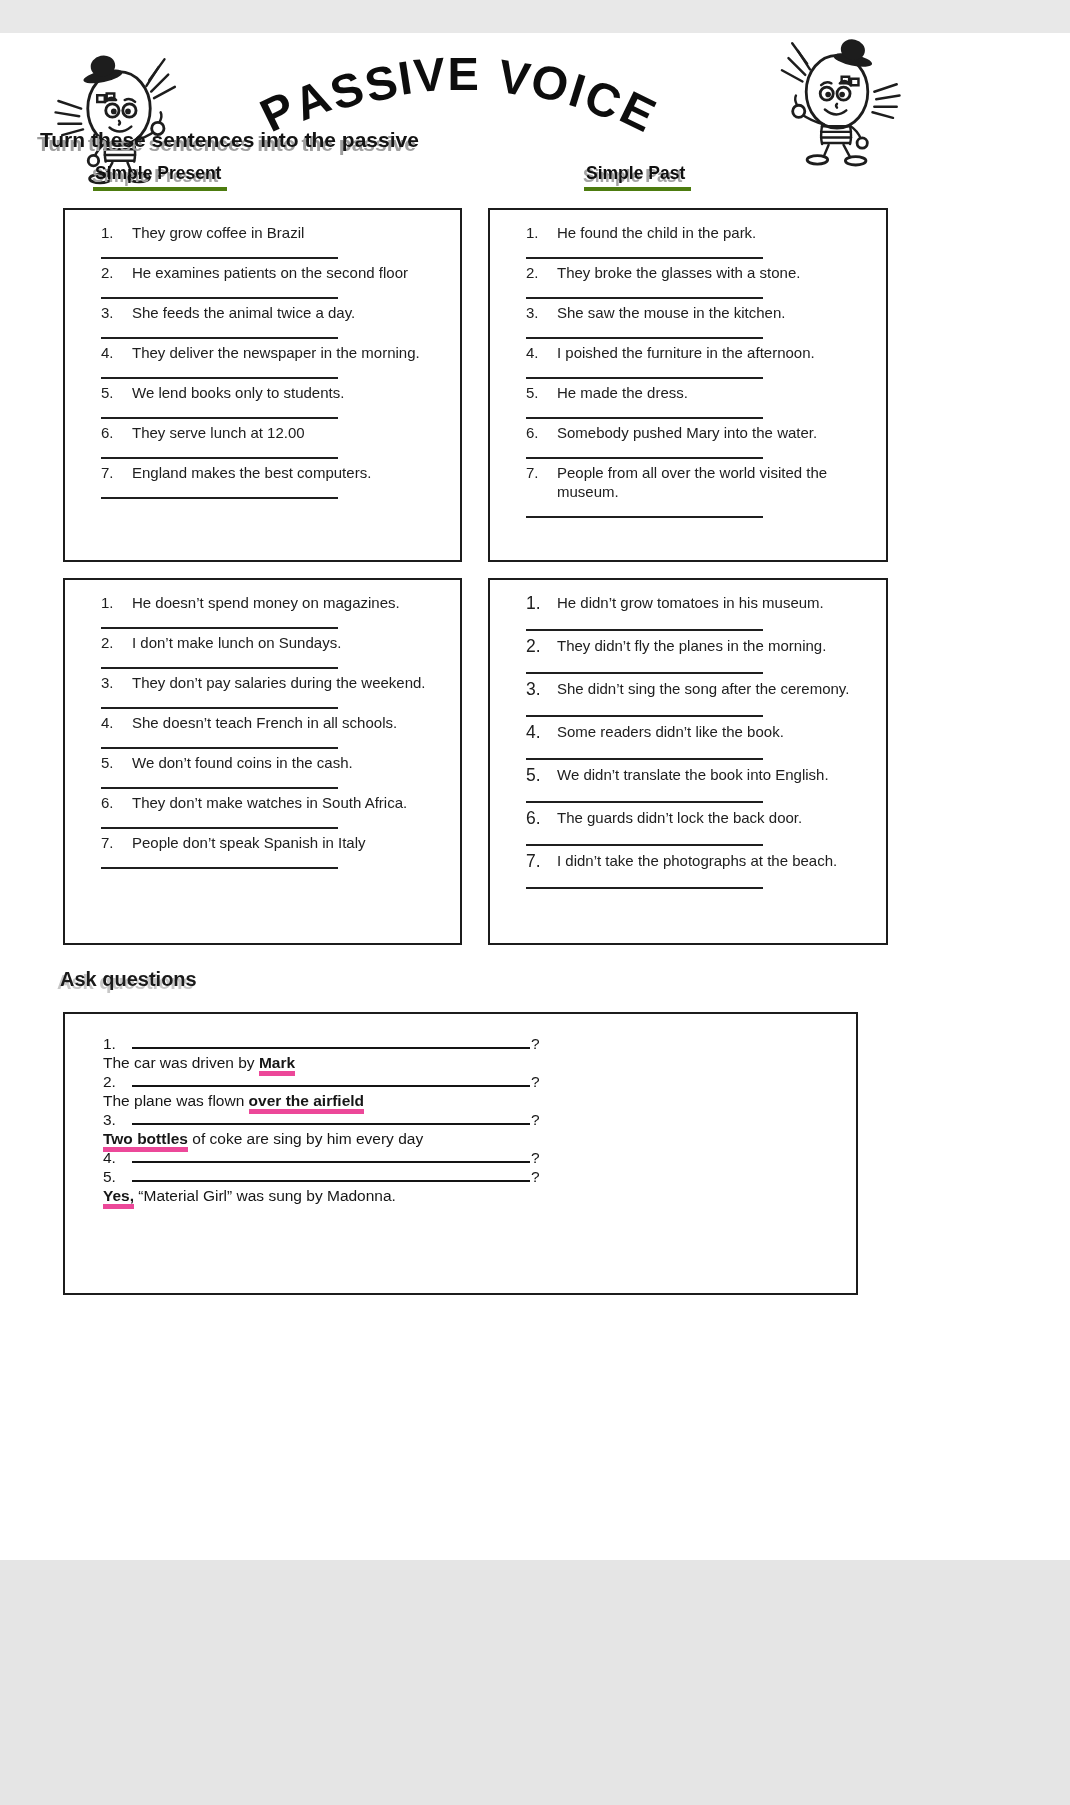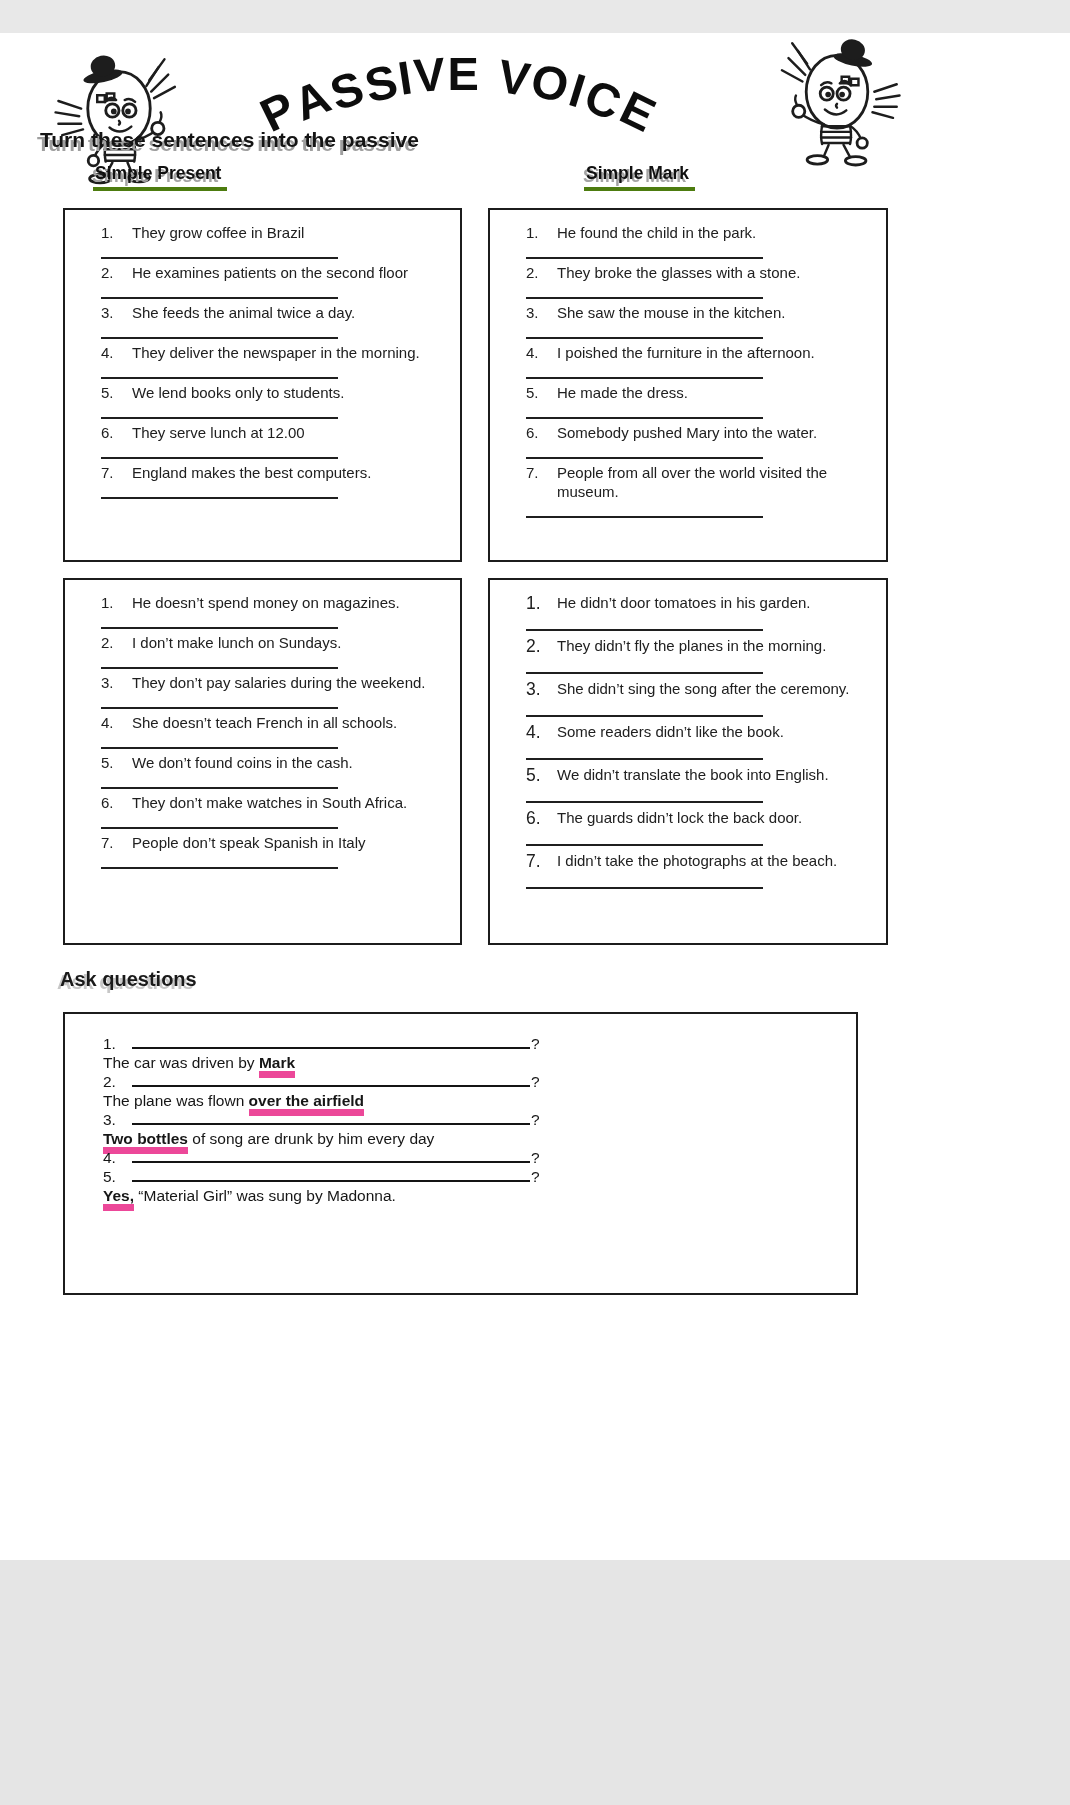--- a/index.html
+++ b/index.html
@@ -82,21 +82,21 @@
     padding:20px 10px 0 38px;
   }
   .qa-list { list-style:none; margin:0; padding:0; }
   .qa-item { font-size:15.5px; line-height:19px; color:#161616; }
   .q-row .qnum { display:inline-block; min-width:29px; }
   .q-row .qline {
     display:inline-block; width:398px; height:13px;
     border-bottom:2px solid #141414; margin-right:1px;
   }
   .a-row { margin:0 0 0 0; }
-  .a-row .mark { font-weight:bold; border-bottom:7px solid #ec4899; }
+  .a-row .mark { font-weight:bold; border-bottom:5px solid #ec4899; }
 
   
   .ink { fill:none; stroke:#1d1d1d; stroke-width:2.6; stroke-linecap:round; }
   .ink-fill { fill:#fff; stroke:#1d1d1d; stroke-width:3; }
   .solid { fill:#1d1d1d; stroke:none; }
 </style>
 </head>
 <body>
 
 <div class="strip-top"></div>
@@ -208,21 +208,21 @@
     <ellipse class="ink-fill" cx="50" cy="138" rx="11" ry="4.5" stroke-width="2.2"></ellipse>
     <ellipse class="ink-fill" cx="91" cy="137" rx="11" ry="4.5" stroke-width="2.2"></ellipse>
   </svg>
 </div>
 
 <div class="arch-title"><span class="arch-ch" style="transform: translateY(36px) rotate(-26deg);">P</span><span class="arch-ch" style="transform: translateY(25px) rotate(-21.7deg);">A</span><span class="arch-ch" style="transform: translateY(16px) rotate(-17.3deg);">S</span><span class="arch-ch" style="transform: translateY(9px) rotate(-13deg);">S</span><span class="arch-ch" style="transform: translateY(4px) rotate(-8.7deg);">I</span><span class="arch-ch" style="transform: translateY(1px) rotate(-4.3deg);">V</span><span class="arch-ch" style="transform: translateY(0px) rotate(0deg);">E</span><span class="arch-ch" style="transform: translateY(1px) rotate(4.3deg); width: 16px;"> </span><span class="arch-ch" style="transform: translateY(4px) rotate(8.7deg);">V</span><span class="arch-ch" style="transform: translateY(9px) rotate(13deg);">O</span><span class="arch-ch" style="transform: translateY(16px) rotate(17.3deg);">I</span><span class="arch-ch" style="transform: translateY(25px) rotate(21.7deg);">C</span><span class="arch-ch" style="transform: translateY(36px) rotate(26deg);">E</span></div>
 
 <div class="subtitle">Turn these sentences into the passive</div>
 
 <div class="col-heading left">Simple Present</div>
-<div class="col-heading right">Simple Mark</div>
+<div class="col-heading right">Simple Past</div>
 
 <div class="ex-box box-tl">
   <ol class="ex-list">
 
       <li class="ex-item">
         <div class="sent">
           <span class="num">1.</span>
           <span class="txt">They grow coffee in Brazil</span>
         </div>
         <div class="blank"></div>
@@ -399,21 +399,21 @@
       </li>
     </ol>
 </div>
 
 <div class="ex-box box-br">
   <ol class="ex-list">
 
       <li class="ex-item">
         <div class="sent">
           <span class="num">1.</span>
-          <span class="txt">He didn’t door tomatoes in his garden.</span>
+          <span class="txt">He didn’t grow tomatoes in his museum.</span>
         </div>
         <div class="blank"></div>
       </li>
 
       <li class="ex-item">
         <div class="sent">
           <span class="num">2.</span>
           <span class="txt">They didn’t fly the planes in the morning.</span>
         </div>
         <div class="blank"></div>
@@ -482,21 +482,21 @@
         <div class="a-row">
           <span class="pre">The plane was flown </span><span class="mark">over the airfield</span><span class="post"></span>
         </div>
       </li>
 
       <li class="qa-item">
         <div class="q-row">
           <span class="qnum">3.</span><span class="qline"></span><span class="qmark">?</span>
         </div>
         <div class="a-row">
-          <span class="pre"></span><span class="mark">Two bottles</span><span class="post"> of song are drunk by him every day</span>
+          <span class="pre"></span><span class="mark">Two bottles</span><span class="post"> of coke are sing by him every day</span>
         </div>
       </li>
 
       <li class="qa-item">
         <div class="q-row">
           <span class="qnum">4.</span><span class="qline"></span><span class="qmark">?</span>
         </div>
       </li>
 
       <li class="qa-item">

